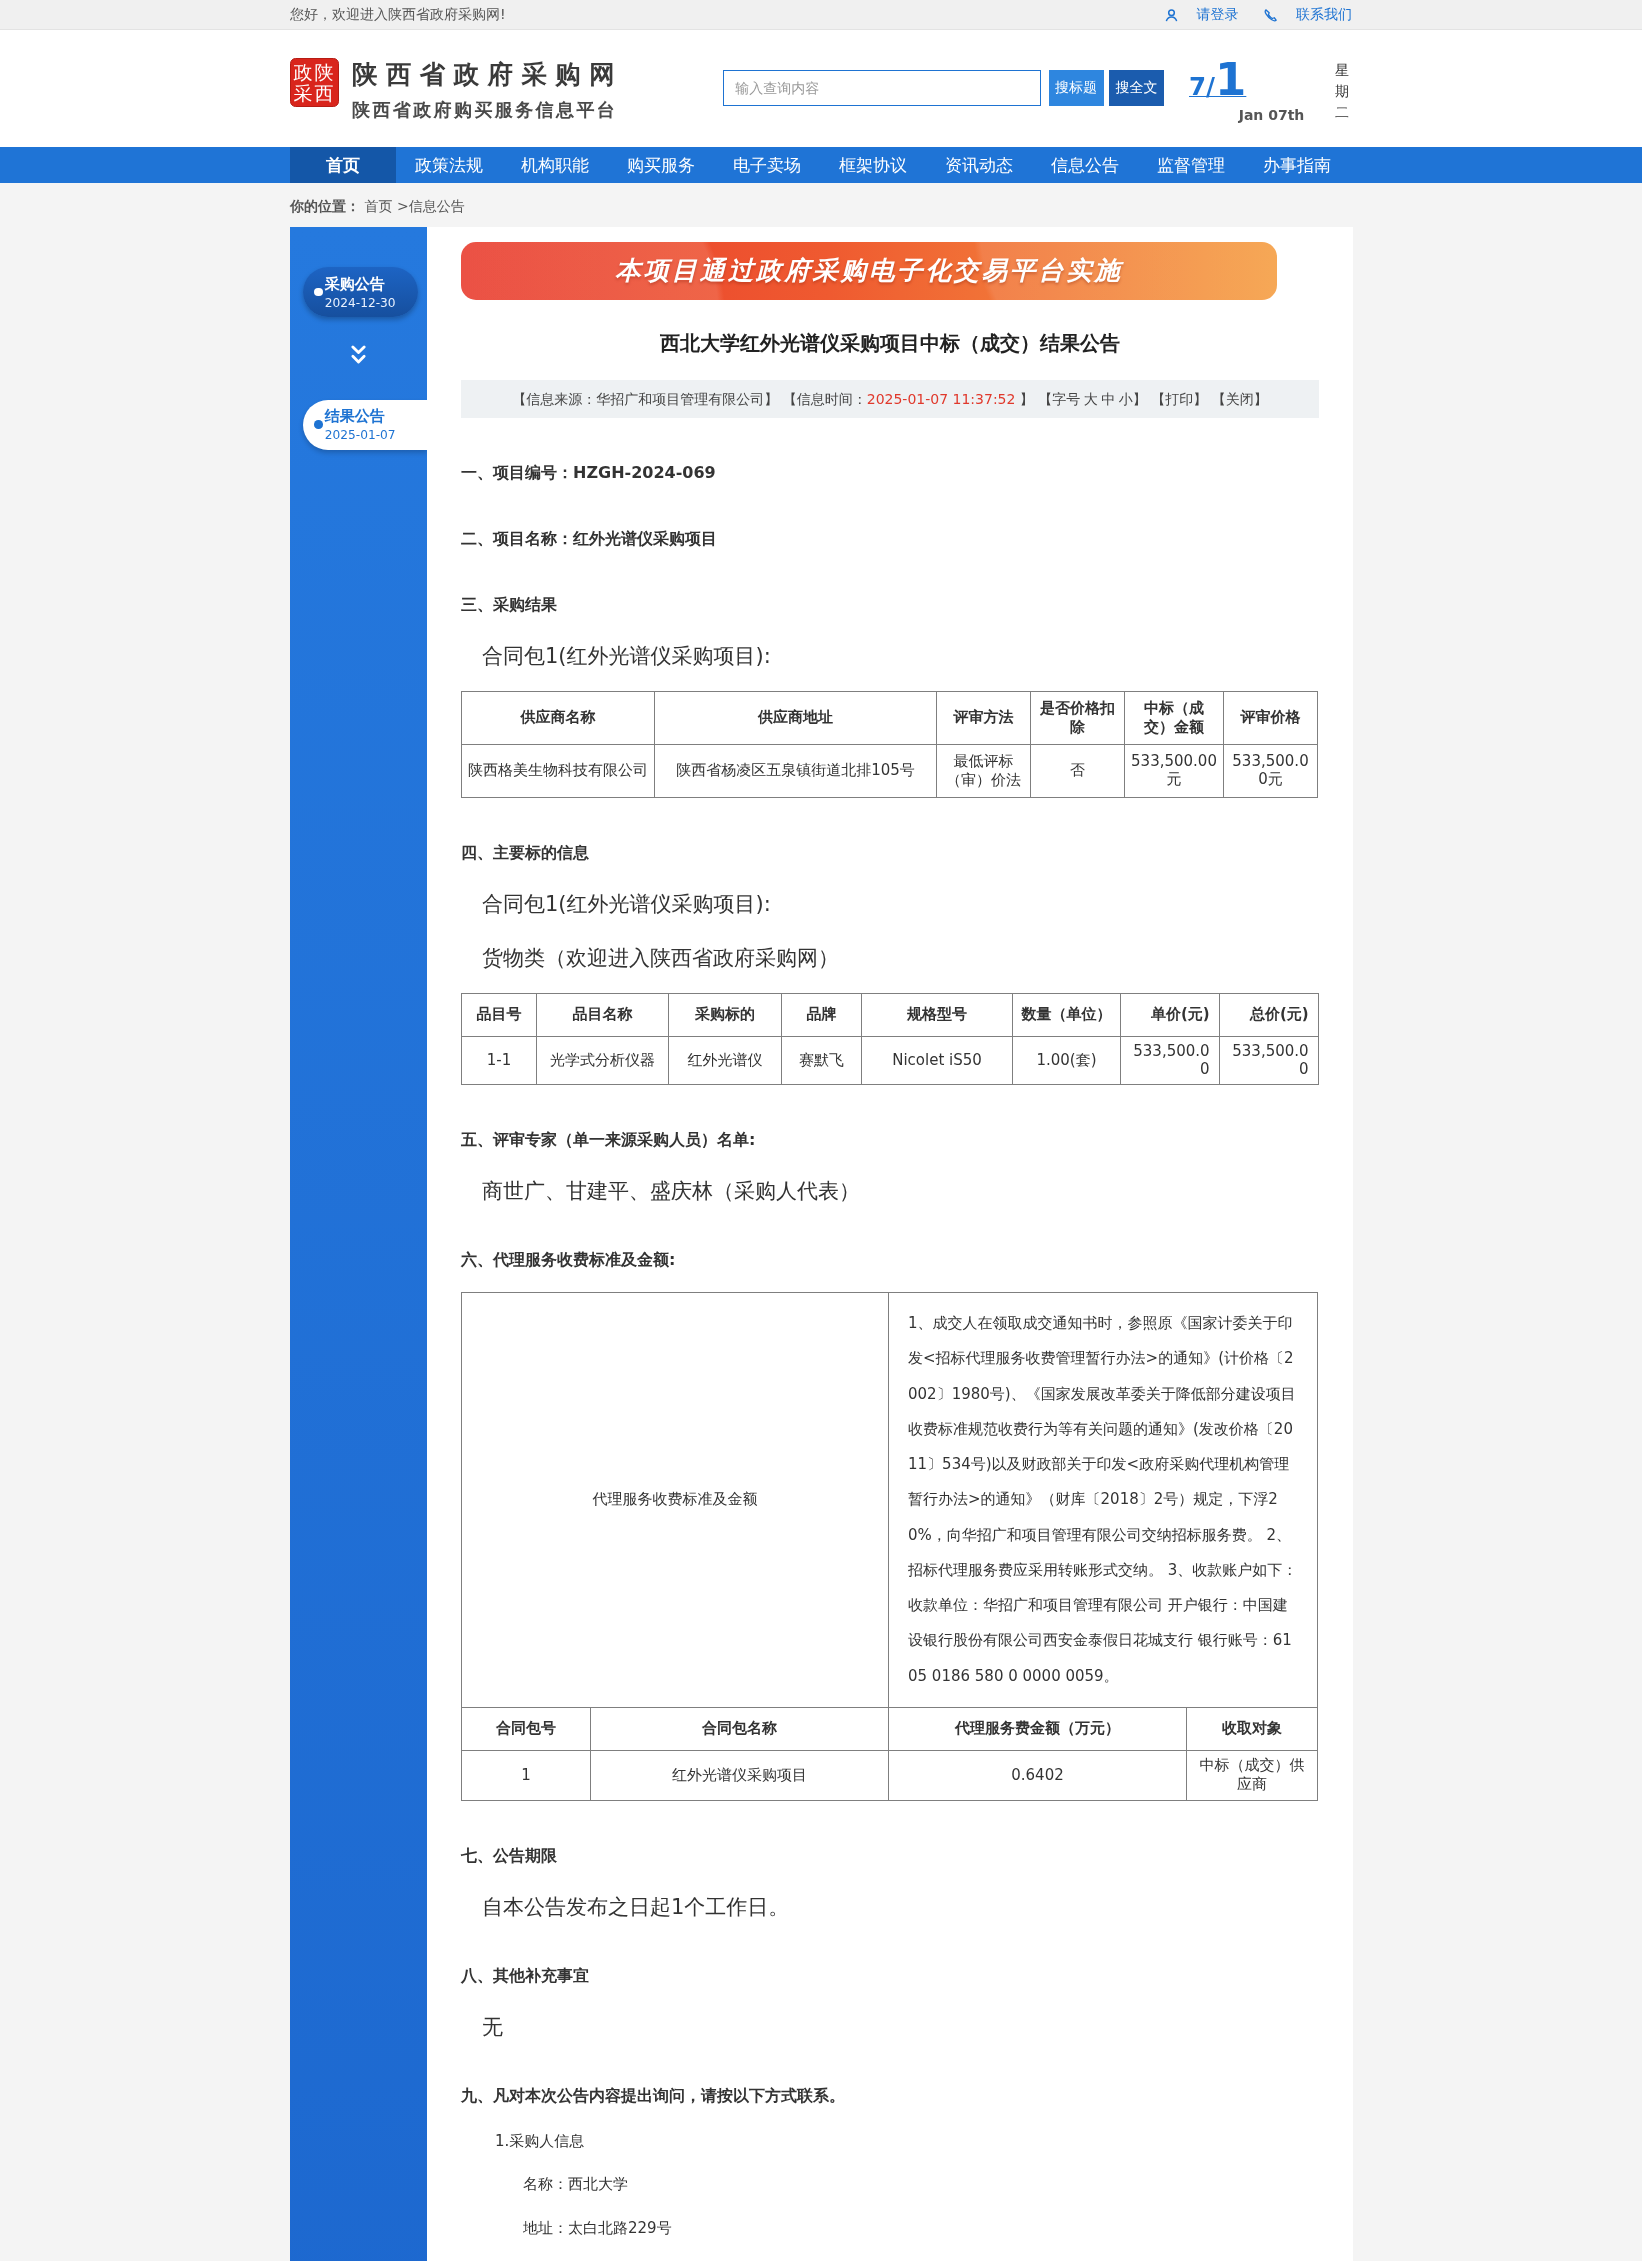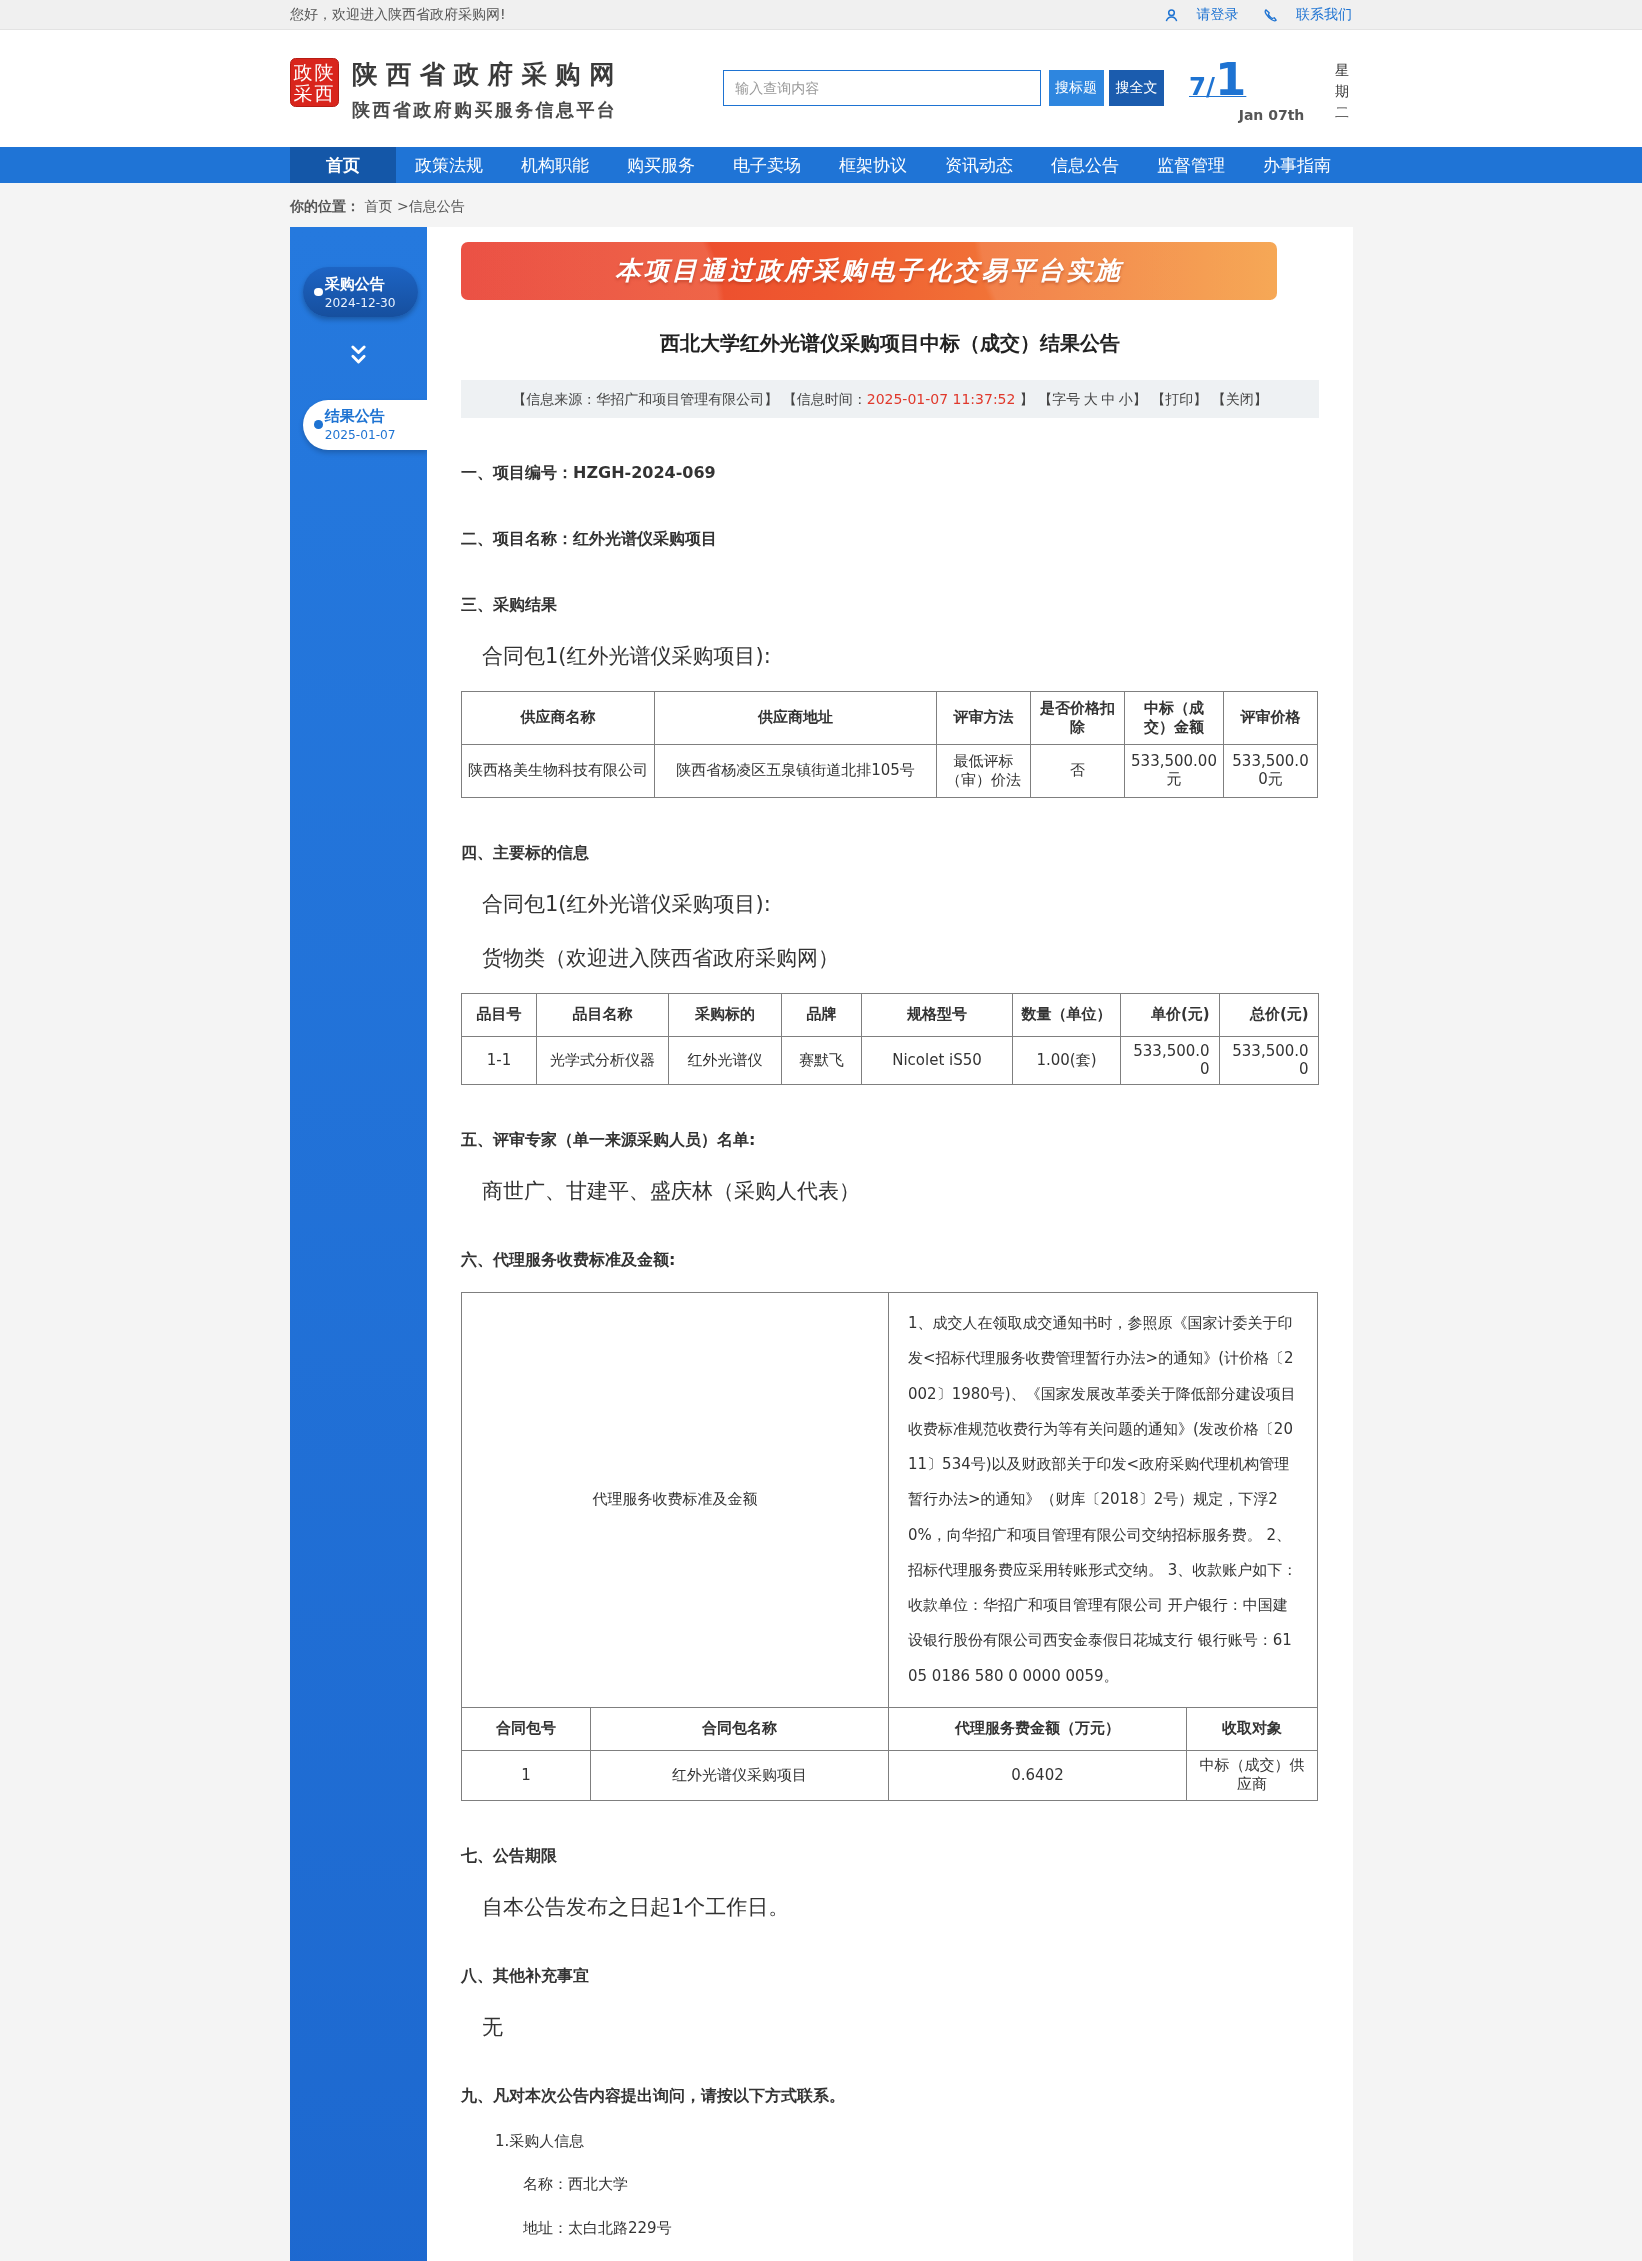--- a/index.html
+++ b/index.html
@@ -55,21 +55,21 @@
   .tl-title { font-size:15px; font-weight:bold; color:#fff; }
   .tl-date { font-size:12.2px; color:#eaf2ff; margin-top:1.9px; }
   .tl-pill.active { width:124px; background:#fff; border-radius:26px 0 0 26px; box-shadow:0 2.8px 5.6px rgba(0,0,0,.2); }
   .tl-pill.active .dot { background:#1e73d2; }
   .tl-pill.active .tl-title { color:#1e73d2; }
   .tl-pill.active .tl-date { color:#1e73d2; }
   .tl-arrow { text-align:center; margin:28px 0; }
 
   .card { flex:1; background:#fff; padding:15px 34px 56px 34px; }
 
-  .banner { height:58px; margin-right:42px; border-radius:7px; color:#fff; font-size:25.4px; font-weight:bold; font-style:italic;
+  .banner { height:58px; margin-right:42px; border-radius:15px; color:#fff; font-size:25.4px; font-weight:bold; font-style:italic;
             display:flex; align-items:center; justify-content:center; letter-spacing:2.8px;
             background:
               radial-gradient(circle at 12% 120%, rgba(255,255,255,.12) 0 22%, transparent 23%),
               radial-gradient(circle at 85% -30%, rgba(255,255,255,.10) 0 25%, transparent 26%),
               linear-gradient(90deg,#e8392b 0%,#ef5a30 45%,#f59e43 100%);
             text-shadow:0 1.9px 2.8px rgba(130,30,10,.35); }
   .doc-title { text-align:center; font-size:20px; font-weight:bold; color:#222; margin-top:30px; }
   .metabar { margin-top:22.6px; background:#eef1f3; height:38px; line-height:38px; text-align:center; font-size:14px; color:#444; }
   .metabar .t-red { color:#e0392c; }
   .metabar span.m-click { cursor:pointer;font-family:Liberation Serif, serif; }

